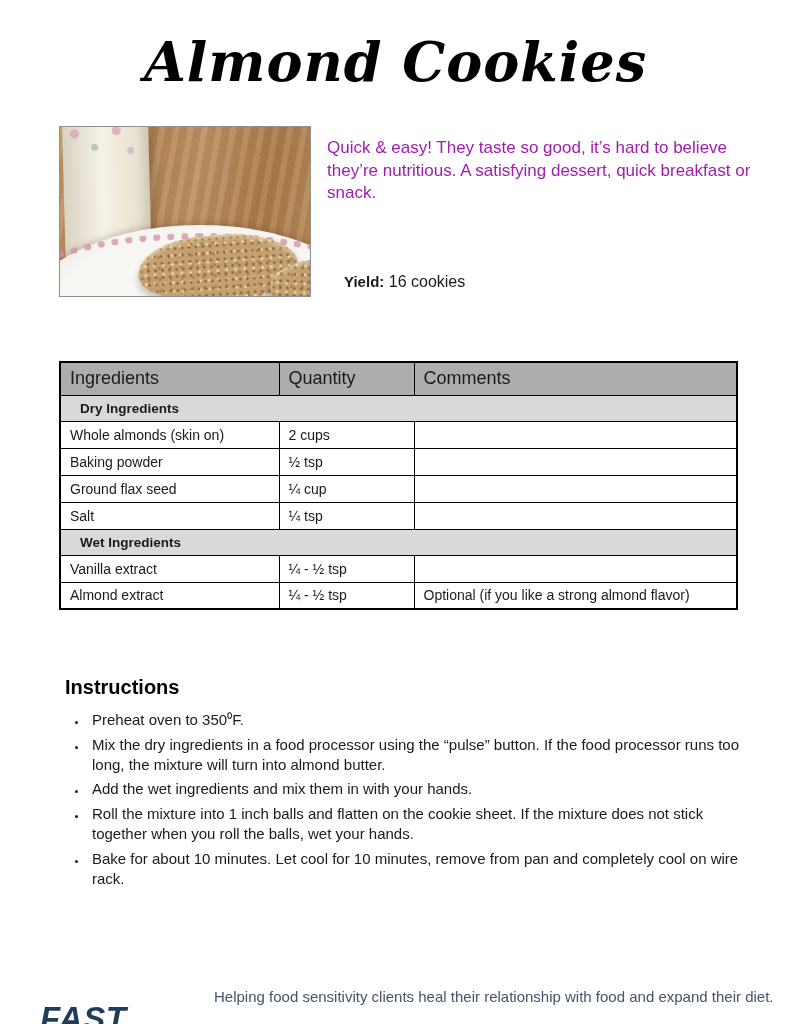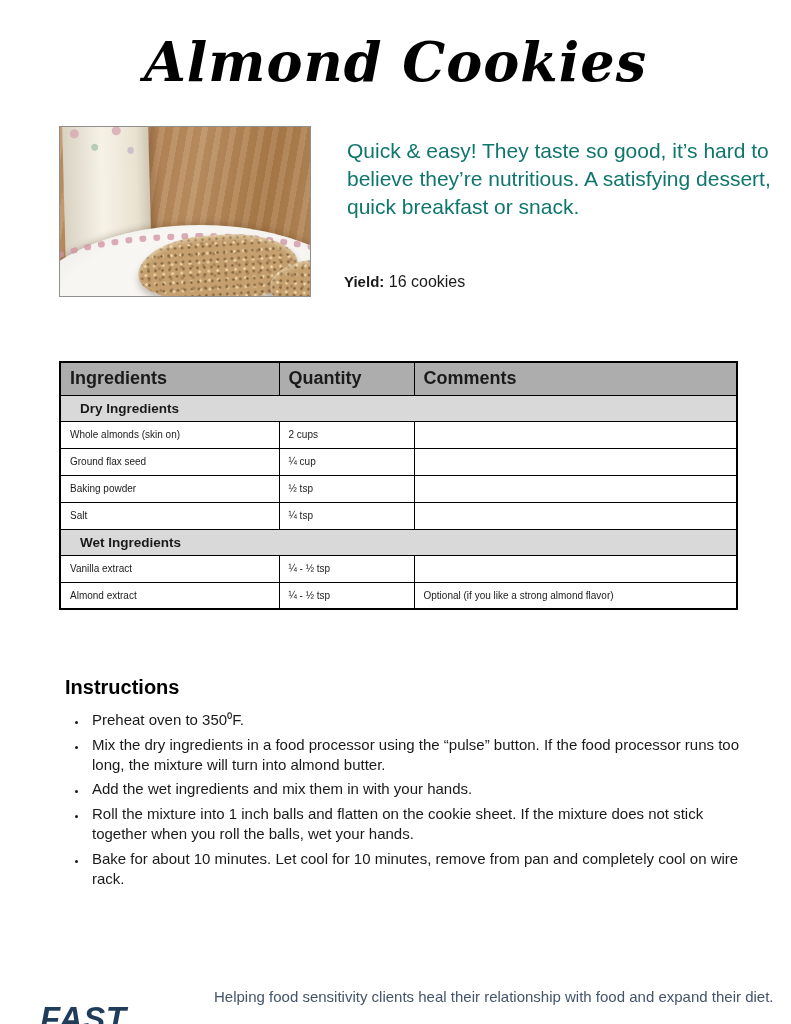--- a/index.html
+++ b/index.html
@@ -104,25 +104,25 @@
   .cookie.two{
     left:210px; top:132px;
     width:130px; height:58px;
     border-radius:50% 46% 52% 48% / 55% 60% 45% 50%;
     transform:rotate(3deg);
   }
 
   
   .description{
     position:absolute;
-    left:347px; top:137px;
+    left:327px; top:137px;
     width:425px;
-    font-size:21px;
+    font-size:17px;
     line-height:1.33;
-    color:#0f766e;
+    color:#a21caf;
   }
   .yield{
     position:absolute;
     left:344px; top:273px;
     font-size:16px;
   }
   .yield .yield-label{font-weight:bold; font-size:15px;}
   .yield .yield-value{font-size:16px;}
 
   
@@ -138,33 +138,33 @@
     table-layout:fixed;
   }
   th, td{
     border:1px solid #000;
     text-align:left;
     vertical-align:middle;
   }
   thead th{
     background:var(--header-gray);
     font-size:18px;
-    font-weight:bold;
+    font-weight:normal;
     padding:2px 9px;
     height:33px;
   }
   td.section-label{
     background:var(--section-gray);
     font-weight:bold;
     font-size:13.5px;
     padding:4px 19px;
     height:26px;
   }
   tbody td{
-    font-size:10px;
+    font-size:14px;
     padding:4px 9px;
     height:27px;
   }
 
   
   .instructions-heading{
     position:absolute;
     left:65px; top:676px;
     font-size:20px;
     font-weight:bold;
@@ -255,27 +255,27 @@
       <tbody>
           <tr>
             <td colspan="3" class="section-label">Dry Ingredients</td>
           </tr>
           <tr>
             <td>Whole almonds (skin on)</td>
             <td>2 cups</td>
             <td></td>
           </tr>
           <tr>
+            <td>Baking powder</td>
+            <td>½ tsp</td>
+            <td></td>
+          </tr>
+          <tr>
             <td>Ground flax seed</td>
             <td>¼ cup</td>
-            <td></td>
-          </tr>
-          <tr>
-            <td>Baking powder</td>
-            <td>½ tsp</td>
             <td></td>
           </tr>
           <tr>
             <td>Salt</td>
             <td>¼ tsp</td>
             <td></td>
           </tr>
           <tr>
             <td colspan="3" class="section-label">Wet Ingredients</td>
           </tr>

